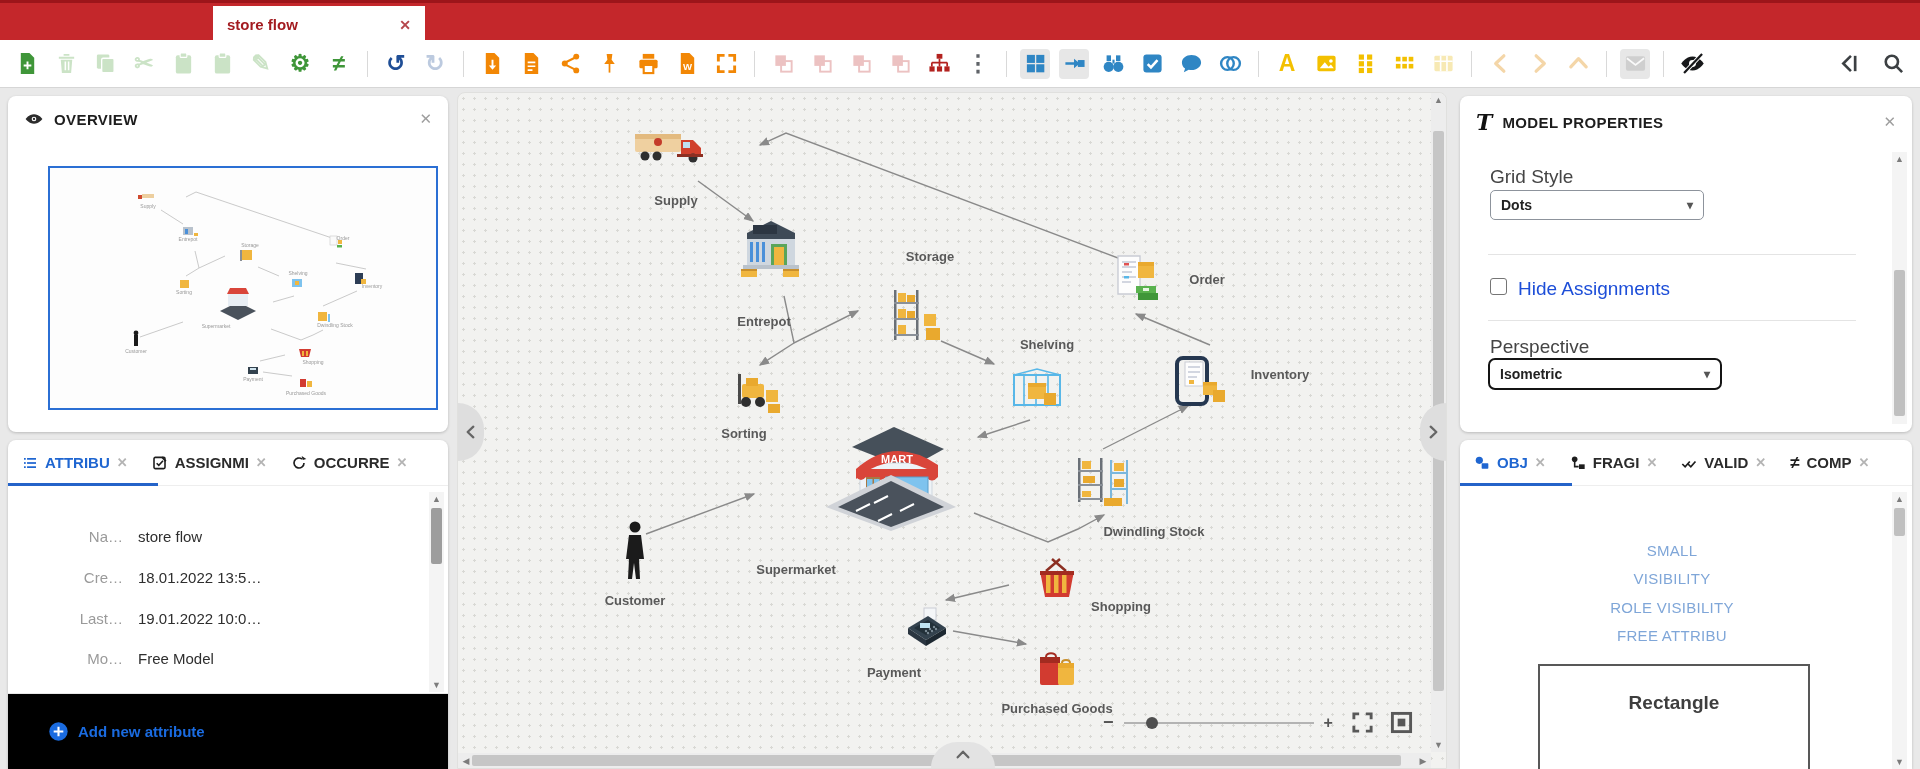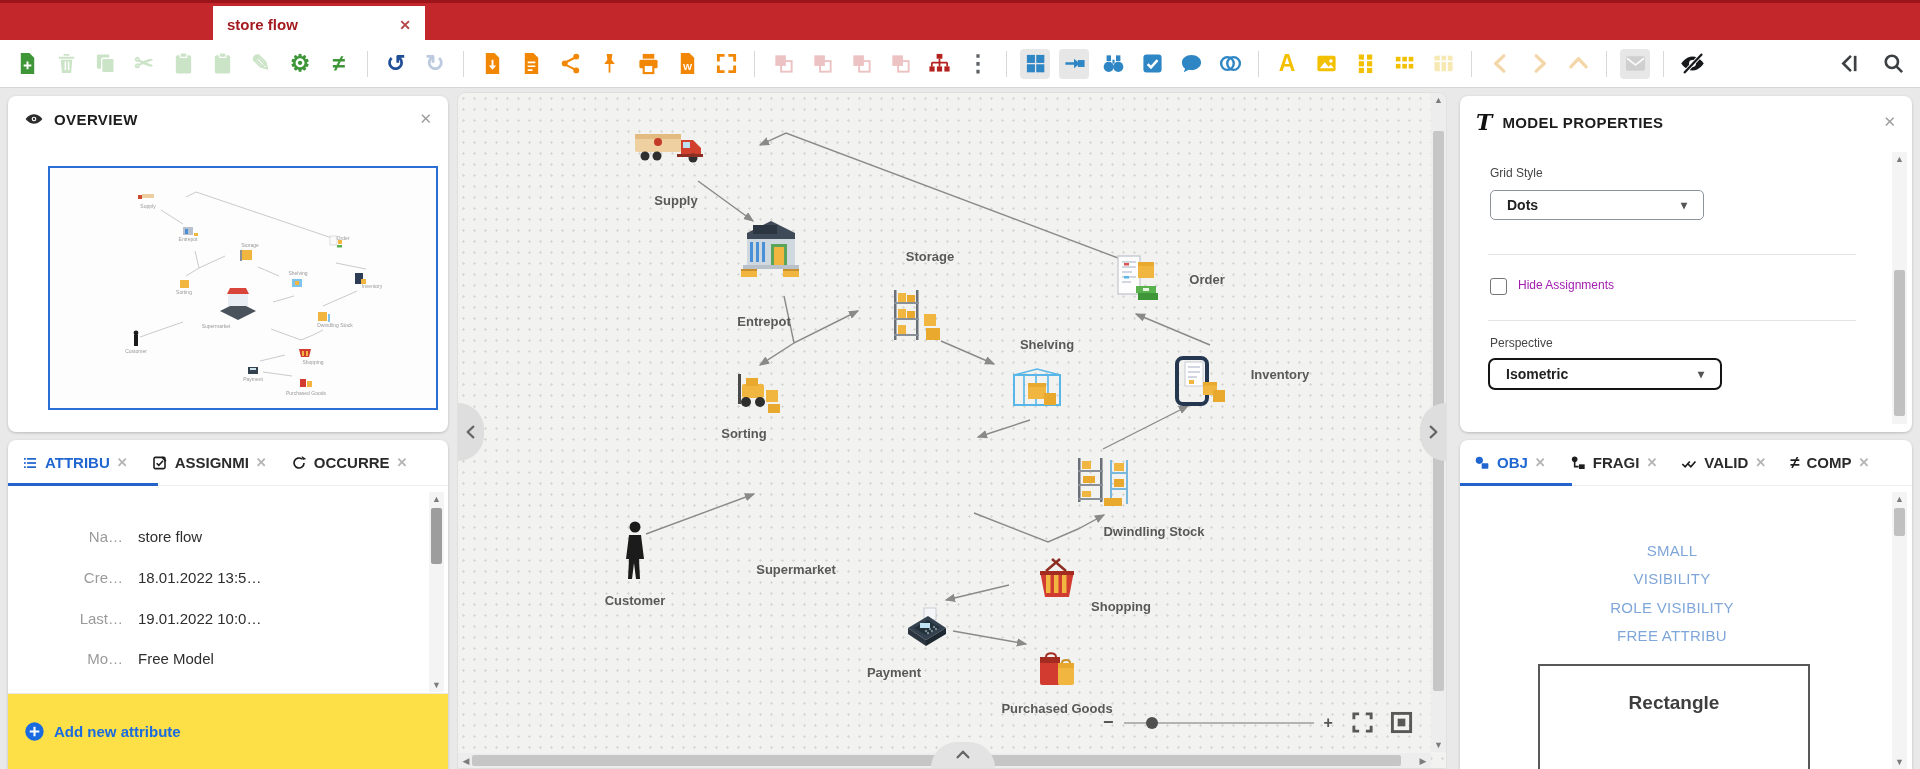--- a/index.html
+++ b/index.html
@@ -43,21 +43,21 @@
   .ptabs { display:flex; align-items:center; height:46px; padding:0 14px; gap:6px; border-bottom:1px solid #eee; position:relative; }
   .ptab { display:flex; align-items:center; gap:7px; font-size:15px; font-weight:bold; color:#2b2b2b; margin-right:18px; white-space:nowrap; }
   .ptab .x { color:#b4b4b4; font-size:13px; font-weight:bold; }
   .ptab.on { color:#1f66d1; }
   .underline { position:absolute; left:0; bottom:-1px; height:3px; background:#2463c9; }
 
   
   .arow { position:absolute; font-size:15px; white-space:nowrap; }
   .alabel { position:absolute; left:40px; width:75px; text-align:right; color:#9a9a9a; }
   .avalue { position:absolute; left:130px; color:#2e2e2e; }
-  .attr-foot { position:absolute; left:0; right:0; bottom:0; height:76px; background:#fde047; border-top:1px solid #e8e8e8; display:flex; align-items:center; padding-left:16px; gap:9px; }
+  .attr-foot { position:absolute; left:0; right:0; bottom:0; height:76px; background:#000000; border-top:1px solid #e8e8e8; display:flex; align-items:center; padding-left:40px; gap:9px; }
   .attr-foot span { color:#1a6be0; font-weight:bold; font-size:15px; }
 
   
   .vsb { position:absolute; width:15px; background:#f4f4f4; }
   .vsb .thumb { position:absolute; left:2px; width:11px; background:#9d9d9d; border-radius:2px; }
   .sb-arrow { position:absolute; width:15px; text-align:center; font-size:9px; color:#7c7c7c; }
 
   
   .canvas { position:absolute; left:457px; top:92px; width:990px; height:677px; background:#f2f2f0;
     background-image:radial-gradient(#d8d8d4 1px, transparent 1.3px); background-size:11px 11px;
@@ -68,23 +68,23 @@
   .cv-vsb { position:absolute; right:0; top:0; bottom:16px; width:15px; background:#ededed; border-radius:0 8px 0 0; }
   .cv-hsb { position:absolute; left:0; right:15px; bottom:0; height:15px; background:#ededed; }
   .cv-vsb .thumb { position:absolute; left:2px; width:11px; top:38px; height:560px; background:#c6c6c6; border-radius:2px;}
   .cv-hsb .thumb { position:absolute; top:2px; height:11px; left:14px; right:30px; background:#c6c6c6; border-radius:2px;}
   .half { position:absolute; background:#dedede; color:#6f6f6f; display:flex; align-items:center; justify-content:center; font-weight:bold; }
   .zoombar { position:absolute; left:645px; top:618px; display:flex; align-items:center; gap:10px; color:#555; }
   .ztrack { width:190px; height:2px; background:#b3b3b3; position:relative; }
   .zknob { position:absolute; left:22px; top:-5px; width:12px; height:12px; border-radius:50%; background:#4f4f4f; }
 
   
-  .prop-label { font-size:12px; color:#454545; }
+  .prop-label { font-size:19px; color:#454545; }
   .dd { position:absolute; height:30px; border:1px solid #8d939c; border-radius:5px; background:#fff;
-    display:flex; align-items:center; padding:0 16px; font-size:14px; font-weight:bold; color:#222; }
+    display:flex; align-items:center; padding:0 10px; font-size:14px; font-weight:bold; color:#222; }
   .dd .caret { margin-left:auto; color:#555; font-size:12px; }
   .dd.focus { border:2.5px solid #141414; border-radius:7px; height:32px; }
   .divider { position:absolute; height:1px; background:#e4e4e4; }
   .chk { position:absolute; width:17px; height:17px; border:1.6px solid #757575; border-radius:3px; background:#fff; }
   .opt { position:absolute; transform:translateX(-50%); font-size:15px; color:#7fa6d8; letter-spacing:.3px; }
   .pill { position:absolute; background:#e1ebfa; border-radius:17px; display:flex; align-items:center; justify-content:center;
     color:#2e6db5; font-size:15px; letter-spacing:.3px; }
   .shapebox { position:absolute; border:2px solid #585858; background:#fff; text-align:center; }
   .shapebox span { display:block; margin-top:26px; font-size:19px; font-weight:bold; color:#3e3e3e; }
   .t-ic { font-family:"DejaVu Serif", serif; font-style:italic; font-weight:bold; font-size:22px; color:#111; }
@@ -713,20 +713,36 @@
       <rect x="14" y="8" width="18" height="24" fill="#fdfdfd" stroke="#c9ccd4"></rect>
       <path d="M17 13h12M17 18h12M17 23h9" stroke="#c3c9d6" stroke-width="1.5"></path>
         <rect x="18" y="26" width="5" height="4" fill="#f0b63f"></rect>
       <rect x="32" y="28" width="14" height="13" fill="#f0b63f"></rect>
         <rect x="32" y="28" width="14" height="3.5" fill="#e9a92e"></rect>
       <rect x="42" y="36" width="12" height="12" fill="#e9a92e"></rect>
     </svg>
   </div>
   <div class="nlabel" style="left:822px; top:274px;">Inventory</div>
 
+  <div class="node" style="left:358px; top:318px;">
+    <svg width="150" height="120" viewBox="0 0 150 120">
+      <polygon points="36,36 78,16 128,38 92,58" fill="#46505a"></polygon>
+      <rect x="44" y="52" width="72" height="44" fill="#eef3f7" stroke="#cfd7df"></rect>
+      <path d="M40 58 Q78 24 122 54 L122 64 Q78 36 40 68 Z" fill="#d9453a"></path>
+      <path d="M40 66 q5 6 10 0 q5 6 10 0 q5 6 10 0 q5 6 10 0 q5 6 10 0 q5 6 10 0 q5 6 10 0 q6 7 12 0 l0 -8 -82 0z" fill="#d9453a"></path>
+      <text x="81" y="52" font-size="11" font-weight="bold" fill="#fff" text-anchor="middle" font-family="Liberation Sans, sans-serif">MART</text>
+      <rect x="50" y="66" width="14" height="26" fill="#a87944"></rect>
+        <rect x="51" y="68" width="5.5" height="10" fill="#7ec3ee"></rect>
+        <rect x="58" y="68" width="5.5" height="10" fill="#7ec3ee"></rect>
+      <rect x="70" y="66" width="42" height="26" fill="#7ec3ee" stroke="#5a9dc8"></rect>
+      <polygon points="10,96 75,64 140,96 75,120" fill="#d0d3d8"></polygon>
+      <polygon points="22,96 75,70 128,96 75,116" fill="#4a525c"></polygon>
+      <path d="M40 100l14-7M62 110l14-7M84 100l14-7M58 92l14-7" stroke="#fff" stroke-width="2"></path>
+    </svg>
+  </div>
   <div class="nlabel" style="left:338px; top:469px;">Supermarket</div>
 
   <div class="node" style="left:164px; top:427px;">
     <svg width="26" height="62" viewBox="0 0 26 62">
       <circle cx="13" cy="7" r="5.5" fill="#1b1b1b"></circle>
       <path d="M7 15h12l3 24h-5l1 20h-4l-2-16-2 16H6l1-20H4z" fill="#1b1b1b"></path>
     </svg>
   </div>
   <div class="nlabel" style="left:177px; top:500px;">Customer</div>
 
@@ -841,21 +857,21 @@
     <span class="card-title">MODEL PROPERTIES</span>
     <span class="closex">✕</span>
   </div>
   <div class="prop-label abs" style="left:30px; top:70px;">Grid Style</div>
   <div class="dd" style="left:30px; top:94px; width:214px;">
     <span>Dots</span>
     <span class="caret">▾</span>
   </div>
   <div class="divider" style="left:28px; top:158px; width:368px;"></div>
   <div class="chk" style="left:30px; top:182px;"></div>
-  <div class="prop-label abs" style="left:58px; top:182px; color:#a21caf;">Hide Assignments</div>
+  <div class="prop-label abs" style="left:58px; top:182px; color:#1d4ed8;">Hide Assignments</div>
   <div class="divider" style="left:28px; top:224px; width:368px;"></div>
   <div class="prop-label abs" style="left:30px; top:240px;">Perspective</div>
   <div class="dd focus" style="left:28px; top:262px; width:234px;">
     <span>Isometric</span>
     <span class="caret">▾</span>
   </div>
   <div class="vsb" style="right:5px; top:56px; height:272px;">
     <span class="sb-arrow" style="top:2px">▲</span>
     <div class="thumb" style="top:118px; height:146px; background:#c0c0c0;"></div>
   </div>

